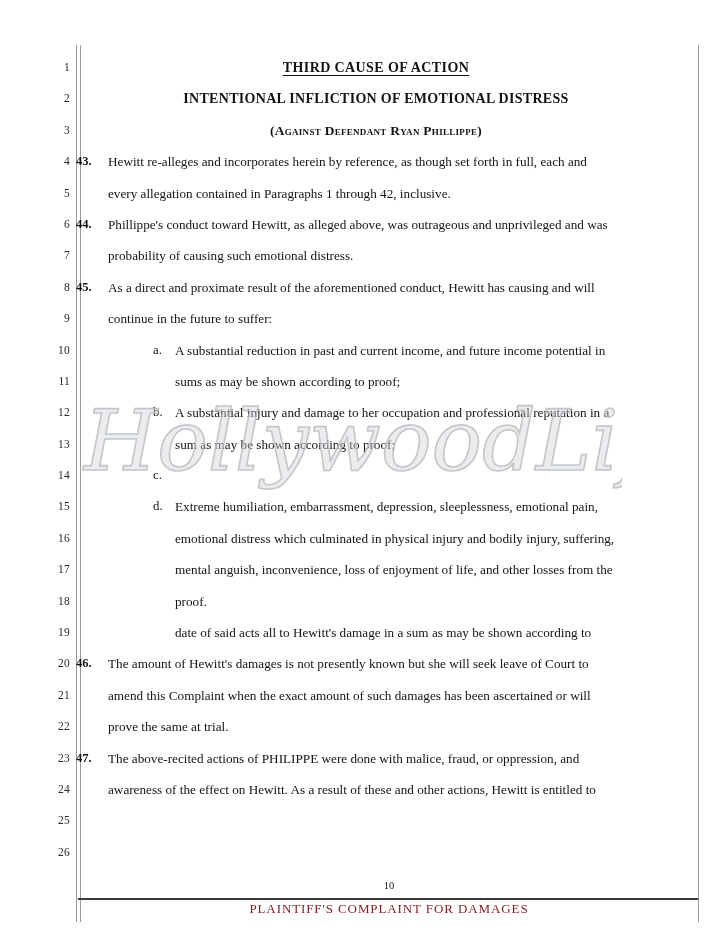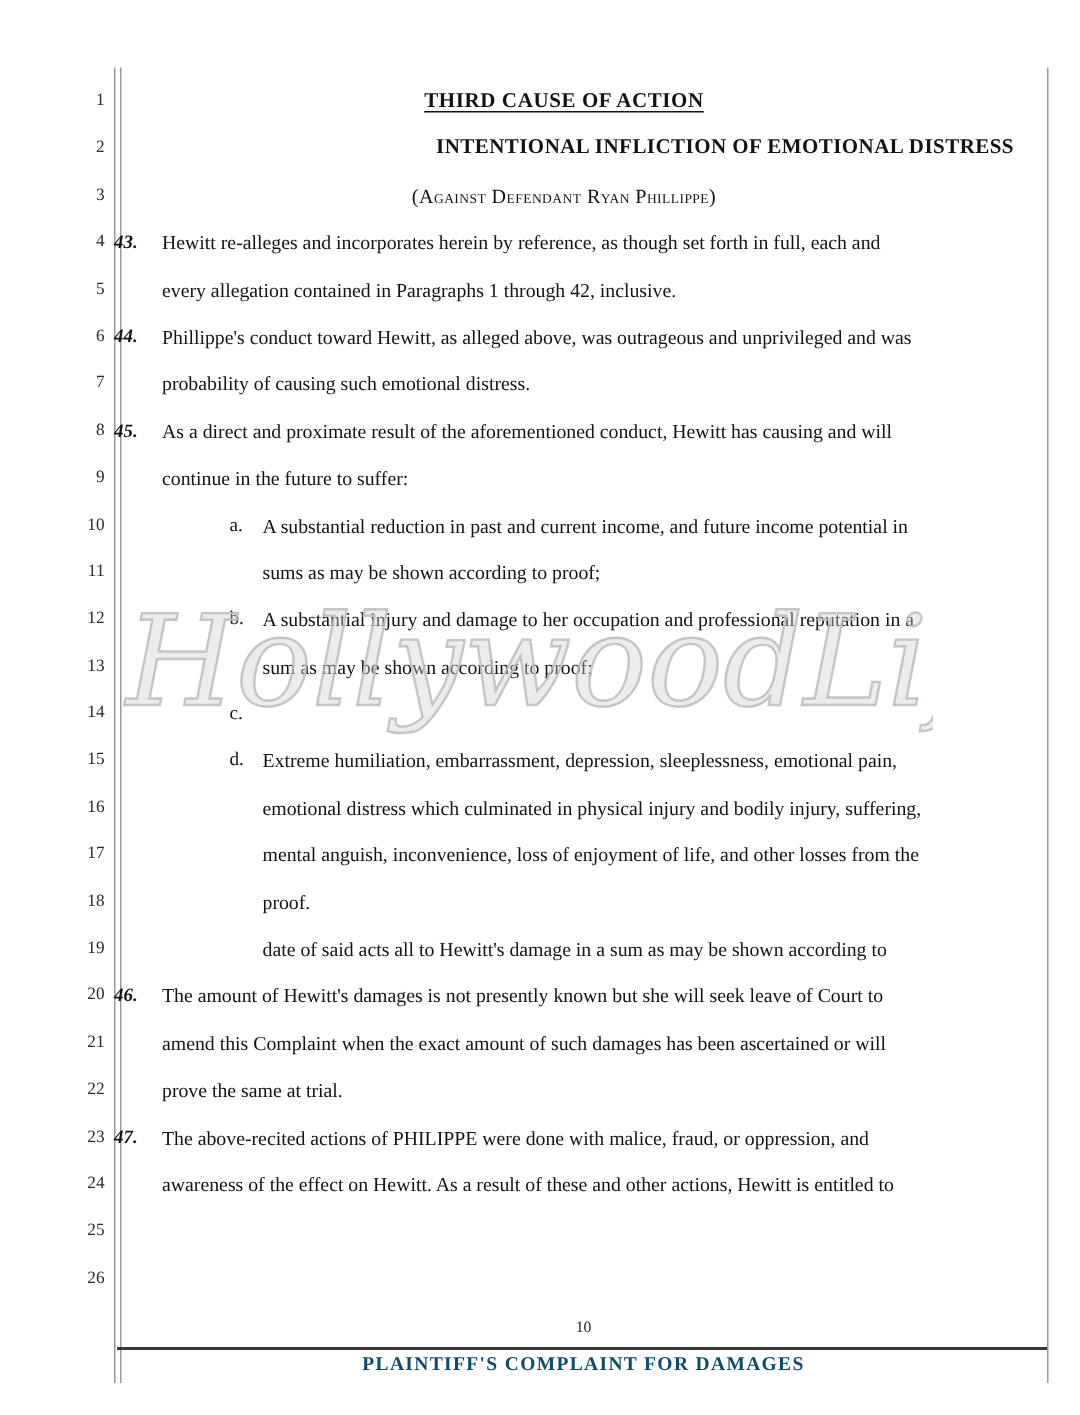--- a/index.html
+++ b/index.html
@@ -86,40 +86,38 @@
     letter-spacing: 0.4px;
   }
   .head1 span.u {
     text-decoration: underline;
     text-underline-offset: 3px;
   }
   .head2 {
     font-weight: bold;
     font-size: 14px;
     letter-spacing: 0.3px;
-    text-align: right;
   }
   .head3 {
-    font-weight: normal;
+    font-weight: bold;
     font-size: 13.4px;
     font-variant: small-caps;
     letter-spacing: 0.3px;
   }
 
   
   .prow { position: relative; }
   .pnum {
     position: absolute;
     left: 0px;
     top: 0;
     width: 26px;
     text-align: left;
     font-size: 12.6px;
     font-weight: bold;
-    font-style: italic;
   }
   .ptext {
     display: block;
     margin-left: 32px;
     text-align: justify;
     text-justify: inter-word;
   }
   .ptext.nojust { text-align: left; }
 
   
@@ -170,23 +168,23 @@
     height: 2px;
     background: #3a3a3a;
   }
   .footer-title {
     position: absolute;
     left: 80px;
     top: 901px;
     width: 618px;
     text-align: center;
     font-size: 13px;
-    font-weight: bold;
+    font-weight: normal;
     letter-spacing: 0.9px;
-    color: #0c4a6e;
+    color: #7f1d1d;
   }
 
   
   .watermark {
     position: absolute;
     left: 82px;
     top: 388px;
     width: 540px;
     height: 110px;
     pointer-events: none;

